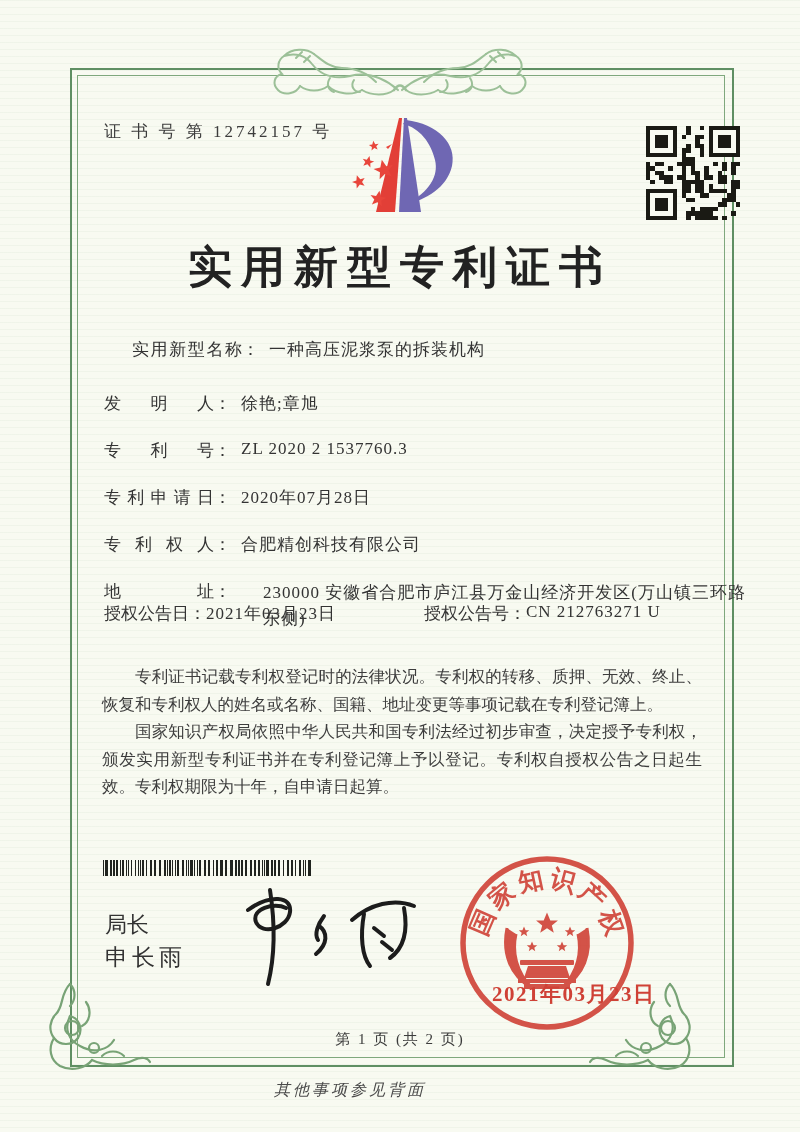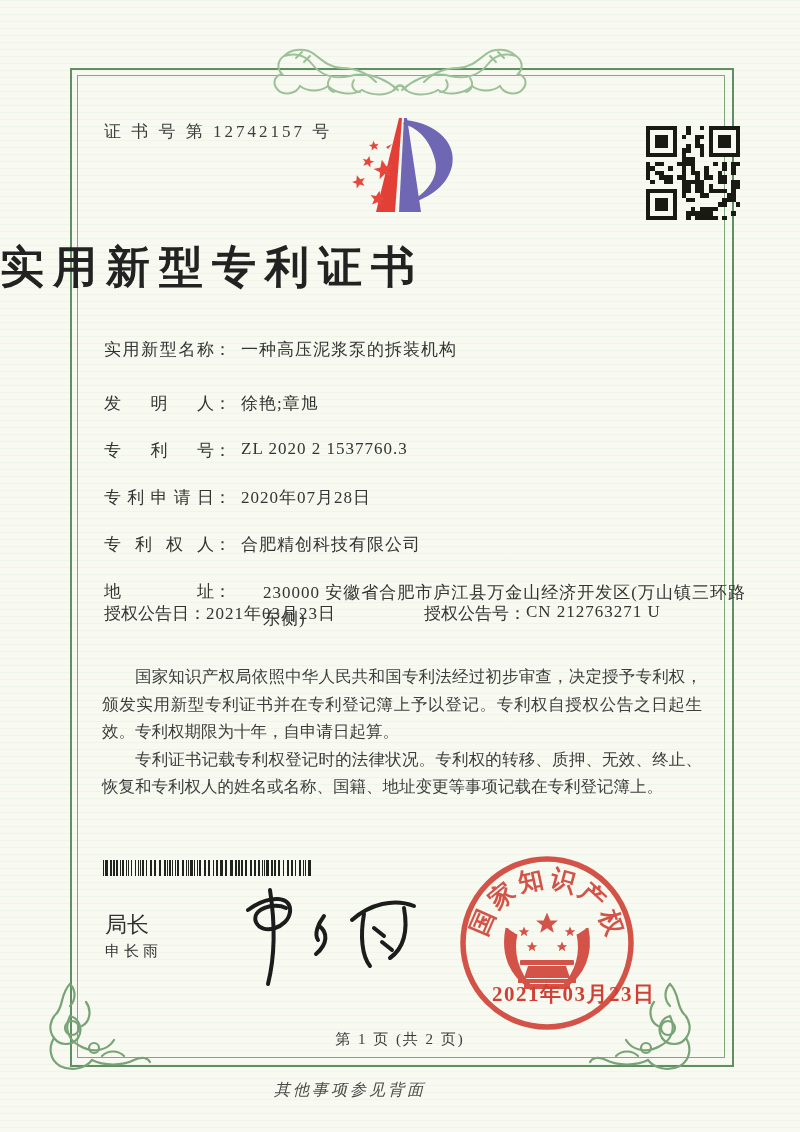--- a/index.html
+++ b/index.html
@@ -21,42 +21,42 @@
     border:2.5px solid #5f8f63;
   }
   .border-inner{
     left:77px;top:75px;width:646px;height:981px;
     border:1px solid #7fa87d;
   }
   .cert-no{
     left:104px;top:120px;font-size:17px;color:#3c3c3c;letter-spacing:3px;
   }
   .title{
-    left:0;top:238px;width:800px;text-align:left;
+    left:0;top:238px;width:800px;text-align:center;
     font-size:44px;font-weight:600;color:#222;letter-spacing:9px;
   }
   .field-row{left:104px;font-size:17px;color:#333;white-space:nowrap;}
   .flabel{
     display:inline-block;width:110px;
     text-align:justify;text-align-last:justify;
   }
   .fcolon{display:inline-block;margin-right:10px;}
   .fvalue{display:inline-block;letter-spacing:1px;vertical-align:top;}
   .fvalue.wrap{white-space:normal;width:490px;line-height:26px;margin-left:22px;}
   .grant-no{position:absolute;left:320px;top:0;}
   .paragraphs{
     left:102px;top:663px;width:600px;
     font-size:16.5px;line-height:27.5px;color:#3d3d3d;
     text-align:justify;
   }
   .paragraphs p{margin:0;text-indent:2em;}
   .barcode{left:103px;top:860px;width:208px;height:16px;}
   .sig-title{left:105px;top:910px;font-size:22px;color:#333;
     font-family:"Liberation Sans","DejaVu Sans",sans-serif;}
-  .sig-name{left:105px;top:942px;font-size:15px;color:#333;letter-spacing:4px;
+  .sig-name{left:105px;top:942px;font-size:23px;color:#333;letter-spacing:4px;
     font-family:Liberation Sans, sans-serif;}
   .seal-date{
     left:492px;top:980px;font-size:21px;color:#cf4136;letter-spacing:1.5px;
     font-weight:600;
   }
   .page-info{left:0;top:1030px;width:800px;text-align:center;
     font-size:15px;color:#3c3c3c;letter-spacing:2px;}
   .back-note{left:0;top:1080px;width:700px;text-align:center;
     font-size:16px;color:#4a4a4a;letter-spacing:3px;font-style:italic;}
   svg{display:block;}
@@ -265,21 +265,21 @@
     <rect x="14" y="0" width="7" height="7" fill="#1a1a14"></rect>
     <rect x="15" y="1" width="5" height="5" fill="#f8faf1"></rect>
     <rect x="16" y="2" width="3" height="3" fill="#1a1a14"></rect>
     <rect x="0" y="14" width="7" height="7" fill="#1a1a14"></rect>
     <rect x="1" y="15" width="5" height="5" fill="#f8faf1"></rect>
     <rect x="2" y="16" width="3" height="3" fill="#1a1a14"></rect>
   </svg>
 
 <div class="abs title">实用新型专利证书</div>
 
-<div class="abs field-row" style="top:338px;">
+<div class="abs field-row" style="top:338px;margin-left:28px;">
   <span class="flabel">实用新型名称</span><span class="fcolon">：</span><span class="fvalue">一种高压泥浆泵的拆装机构</span>
 </div>
 <div class="abs field-row" style="top:392px;">
   <span class="flabel">发明人</span><span class="fcolon">：</span><span class="fvalue">徐艳;章旭</span>
 </div>
 <div class="abs field-row" style="top:439px;">
   <span class="flabel">专利号</span><span class="fcolon">：</span><span class="fvalue">ZL 2020 2 1537760.3</span>
 </div>
 <div class="abs field-row" style="top:486px;">
   <span class="flabel">专利申请日</span><span class="fcolon">：</span><span class="fvalue">2020年07月28日</span>
@@ -292,22 +292,22 @@
 </div>
 
 <div class="abs field-row" style="top:602px;">
   <span>授权公告日</span><span>：</span><span class="fvalue">2021年03月23日</span>
   <span class="grant-no">
     <span>授权公告号</span><span>：</span><span class="fvalue">CN 212763271 U</span>
   </span>
 </div>
 
 <div class="abs paragraphs">
+  <p>专利证书记载专利权登记时的法律状况。专利权的转移、质押、无效、终止、恢复和专利权人的姓名或名称、国籍、地址变更等事项记载在专利登记簿上。</p>
   <p>国家知识产权局依照中华人民共和国专利法经过初步审查，决定授予专利权，颁发实用新型专利证书并在专利登记簿上予以登记。专利权自授权公告之日起生效。专利权期限为十年，自申请日起算。</p>
-  <p>专利证书记载专利权登记时的法律状况。专利权的转移、质押、无效、终止、恢复和专利权人的姓名或名称、国籍、地址变更等事项记载在专利登记簿上。</p>
 </div>
 
 <svg class="abs barcode" id="barcode" viewBox="0 0 208 16" shape-rendering="crispEdges">
     <rect x="0" y="0" width="1" height="16" fill="#20241f"></rect>
     <rect x="2" y="0" width="3" height="16" fill="#20241f"></rect>
     <rect x="7" y="0" width="2" height="16" fill="#20241f"></rect>
     <rect x="10" y="0" width="2" height="16" fill="#20241f"></rect>
     <rect x="13" y="0" width="2" height="16" fill="#20241f"></rect>
     <rect x="17" y="0" width="1" height="16" fill="#20241f"></rect>
     <rect x="19" y="0" width="2" height="16" fill="#20241f"></rect>

